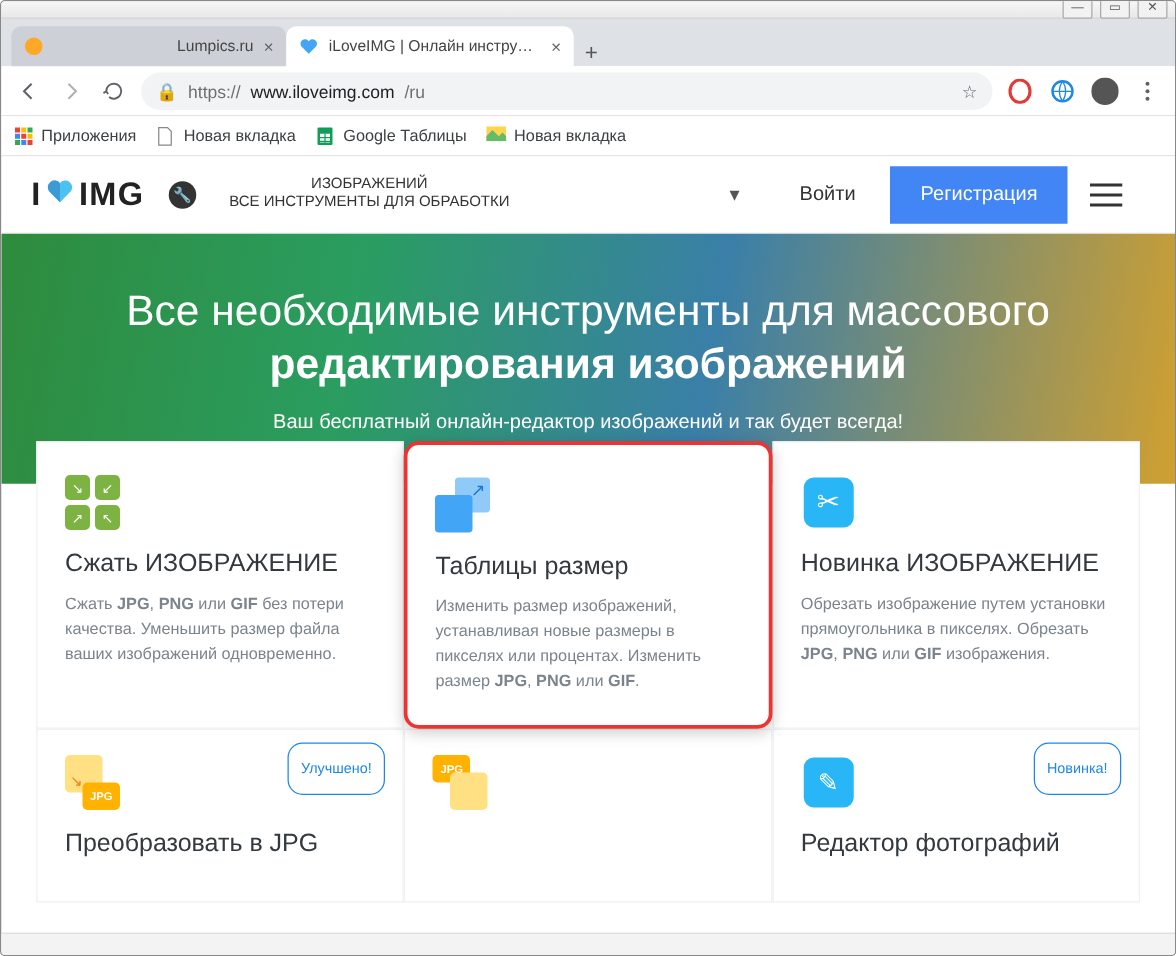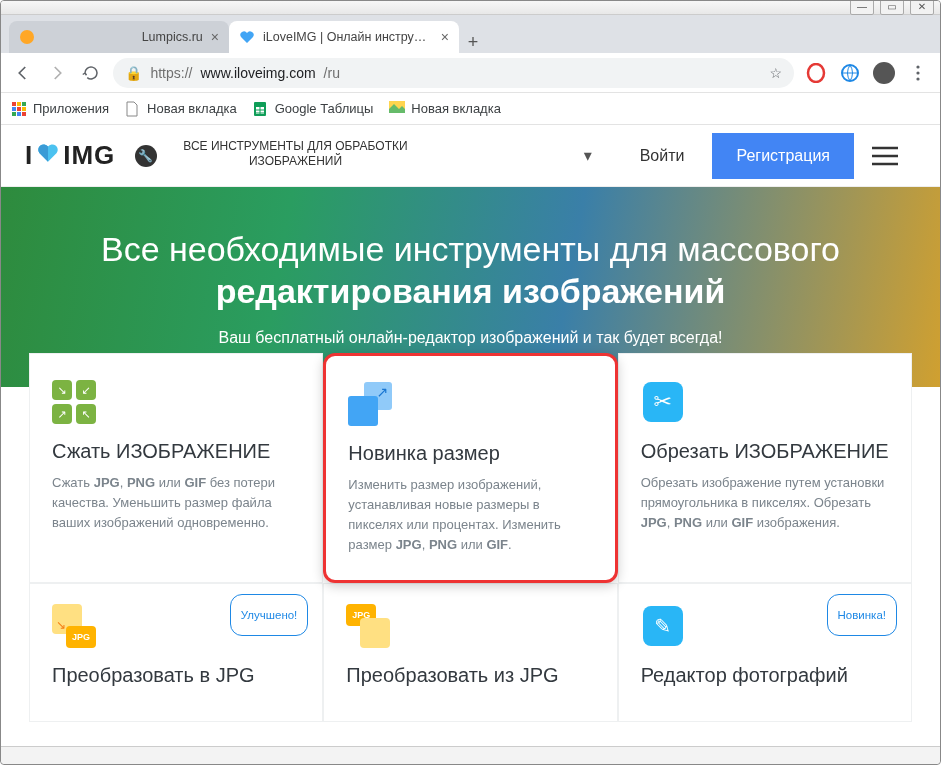--- a/index.html
+++ b/index.html
@@ -201,22 +201,22 @@
     <div class="logo">
       <span>I</span>
       <span class="heart"><svg width="26" height="26" viewBox="0 0 24 24">
             <path d="M12 21 4 13a5 5 0 0 1 8-6 5 5 0 0 1 8 6z" fill="#4cc2f0"></path>
             <path d="M12 21 4 13a5 5 0 0 1 8-6z" fill="#3a9bd6"></path>
           </svg></span>
       <span>IMG</span>
     </div>
     <span class="header-mid-icon">🔧</span>
     <div class="header-mid">
+      <div>ИЗОБРАЖЕНИЙ</div>
       <div>ВСЕ ИНСТРУМЕНТЫ ДЛЯ ОБРАБОТКИ</div>
-      <div>ИЗОБРАЖЕНИЙ</div>
     </div>
     <div class="header-right">
       <div class="hdr-caret">▾</div>
       <div class="hdr-login">Войти</div>
       <div class="hdr-reg">Регистрация</div>
       <div class="hdr-menu">
           <svg width="26" height="20" viewBox="0 0 26 20">
             <path d="M0 2h26M0 10h26M0 18h26" stroke="#333" stroke-width="2.5"></path>
           </svg>
         </div>
@@ -244,29 +244,29 @@
     </div>
 
     <div class="tool highlight">
       <div class="tool-icon">
         <div class="ic-resize">
             <div class="back"></div>
             <div class="front"></div>
             <div class="arrow">↗</div>
           </div>
       </div>
-      <h3>Новинка размер</h3>
+      <h3>Таблицы размер</h3>
       <p>Изменить размер изображений, устанавливая новые размеры в пикселях или процентах. Изменить размер <b>JPG</b>, <b>PNG</b> или <b>GIF</b>.</p>
     </div>
 
     <div class="tool">
       <div class="tool-icon">
         <div class="ic-crop">✂</div>
       </div>
-      <h3>Обрезать ИЗОБРАЖЕНИЕ</h3>
+      <h3>Новинка ИЗОБРАЖЕНИЕ</h3>
       <p>Обрезать изображение путем установки прямоугольника в пикселях. Обрезать <b>JPG</b>, <b>PNG</b> или <b>GIF</b> изображения.</p>
     </div>
 
     <div class="tool tool-row2">
       <div class="badge">Улучшено!</div>
       <div class="tool-icon">
         <div class="ic-jpg">
             <div class="p1"></div>
             <div class="arr">↘</div>
             <div class="p2">JPG</div>
@@ -275,21 +275,20 @@
       <h3>Преобразовать в JPG</h3>
     </div>
     <div class="tool tool-row2">
       <div class="tool-icon">
         <div class="ic-jpg">
             <div class="p2" style="left:0;right:auto;top:0;bottom:auto">JPG</div>
             <div class="arr" style="left:auto;right:4px;top:14px">↘</div>
             <div class="p1" style="left:auto;right:0;top:auto;bottom:0"></div>
           </div>
       </div>
-      <h3>Преобразовать из JPG</h3>
     </div>
     <div class="tool tool-row2">
       <div class="badge">Новинка!</div>
       <div class="tool-icon">
         <div class="ic-pen">✎</div>
       </div>
       <h3>Редактор фотографий</h3>
     </div>
   </div>
 </div>

